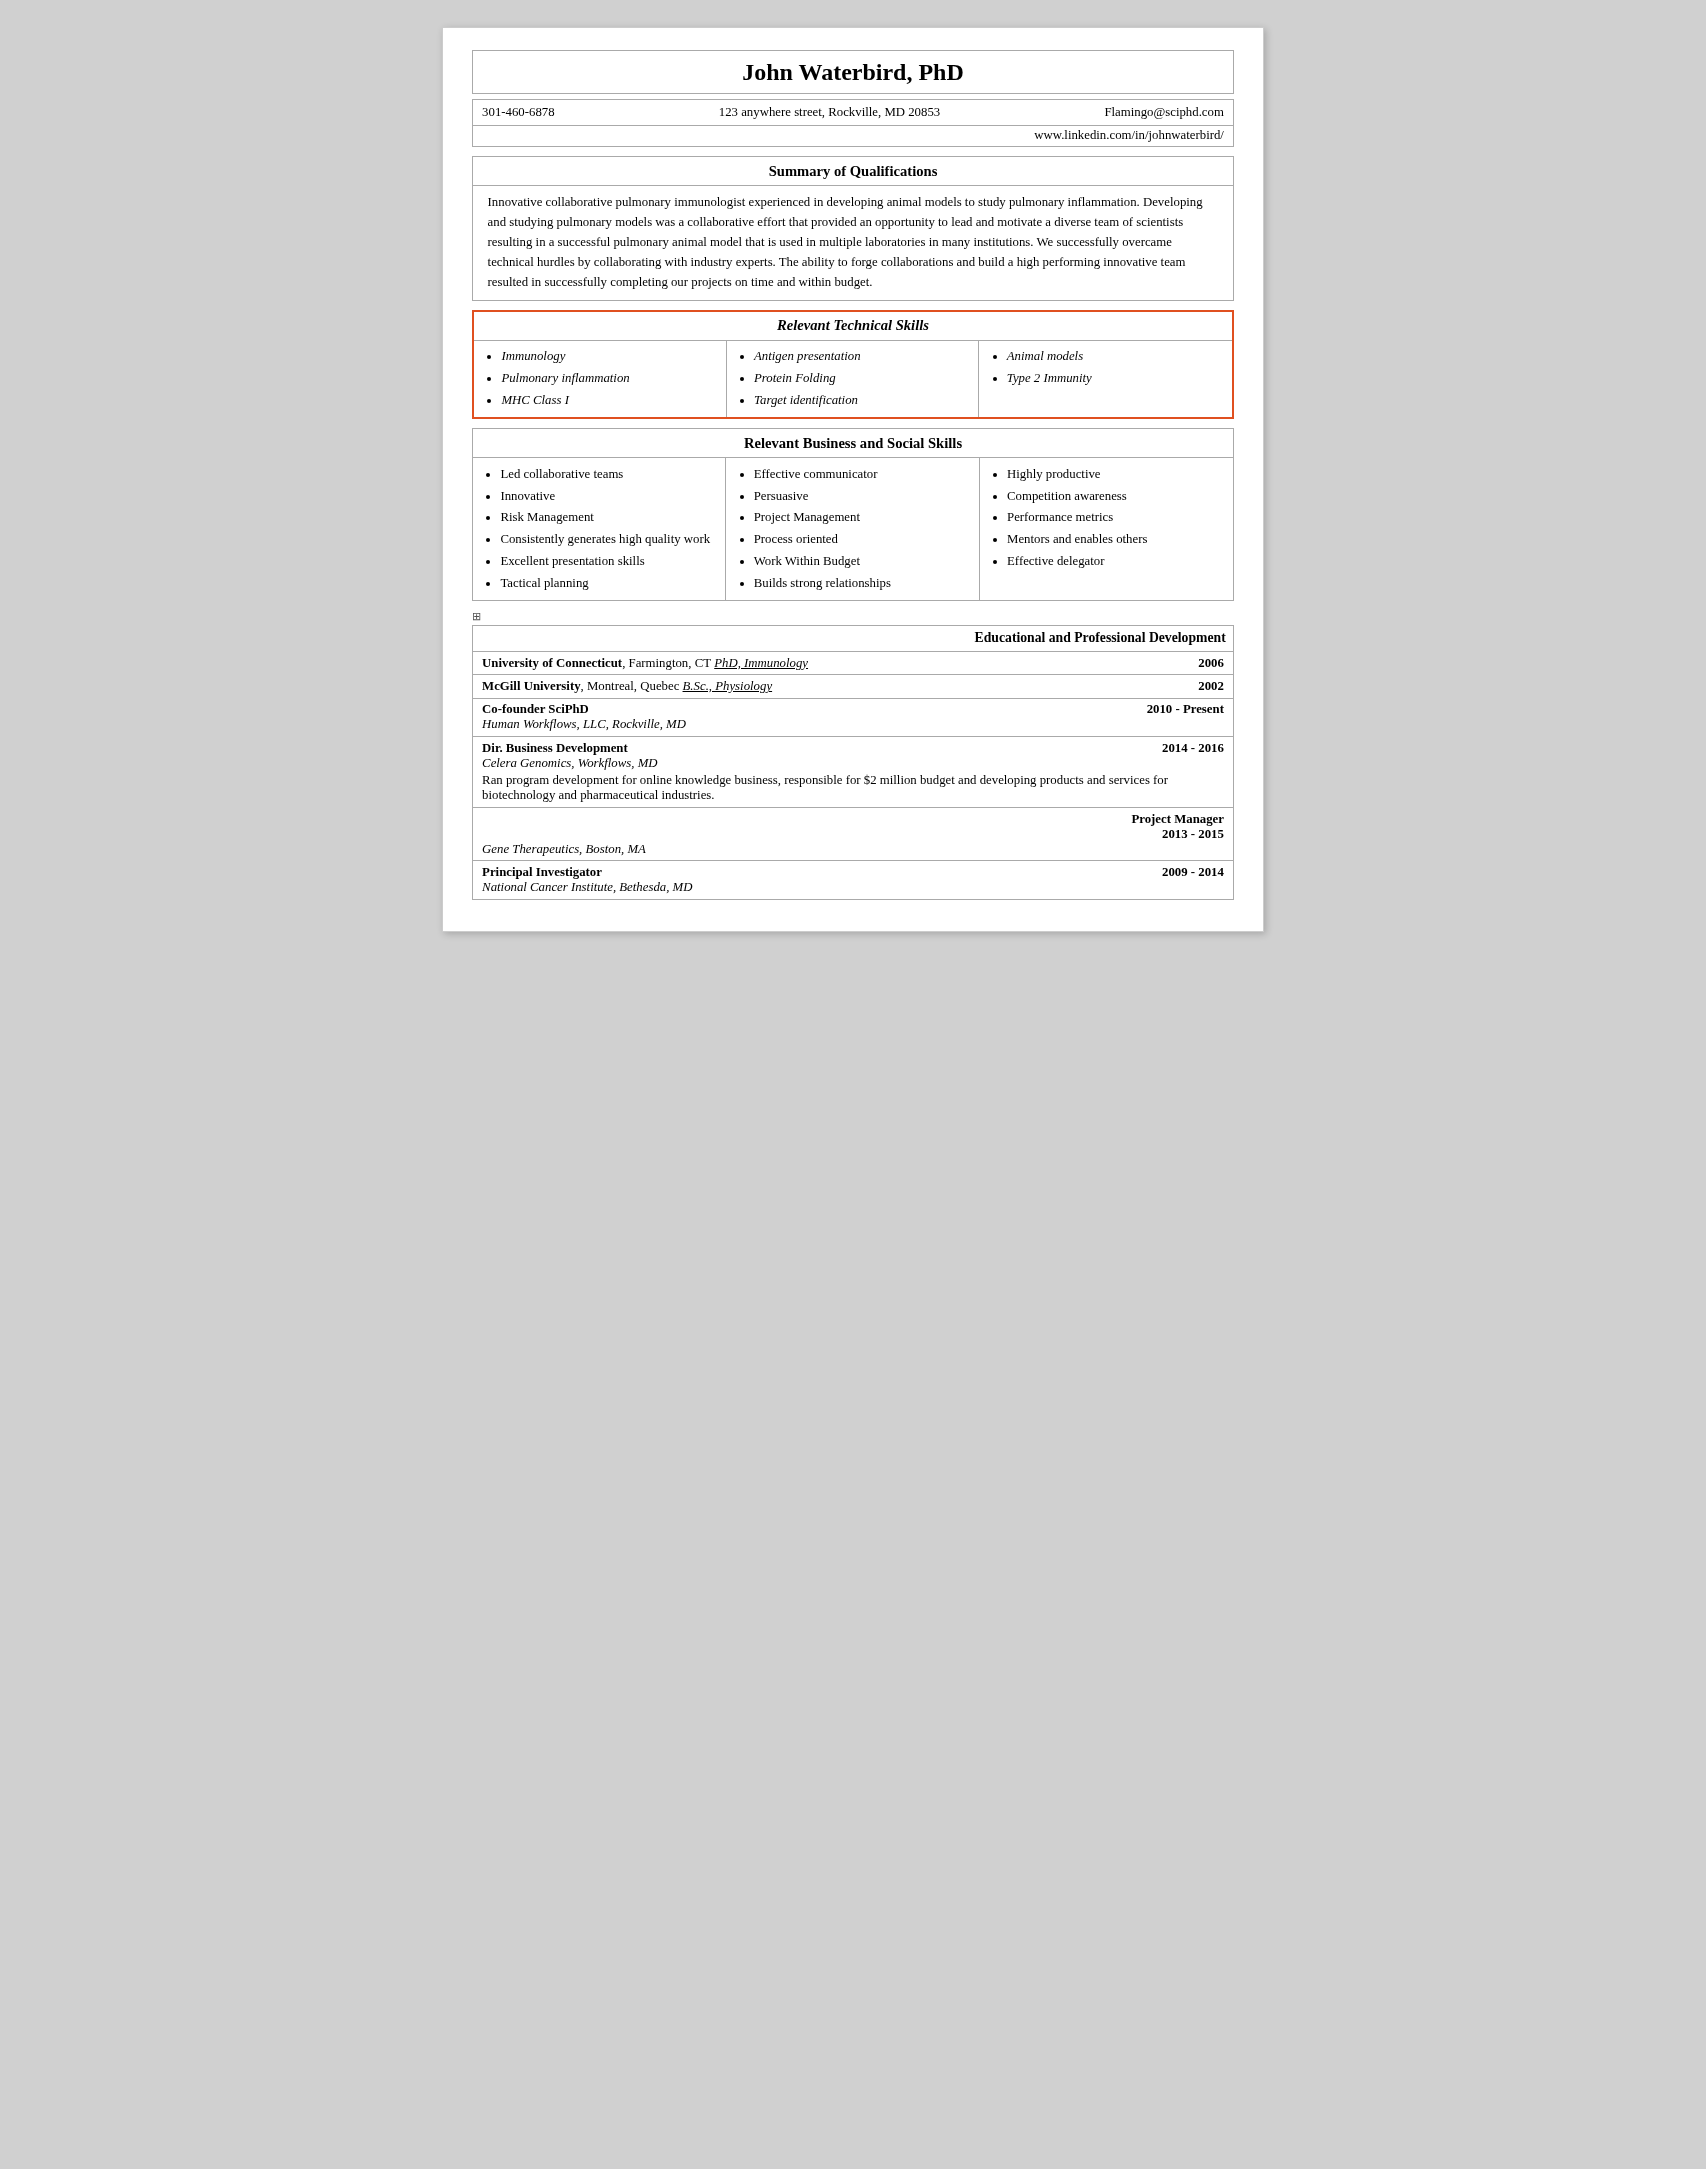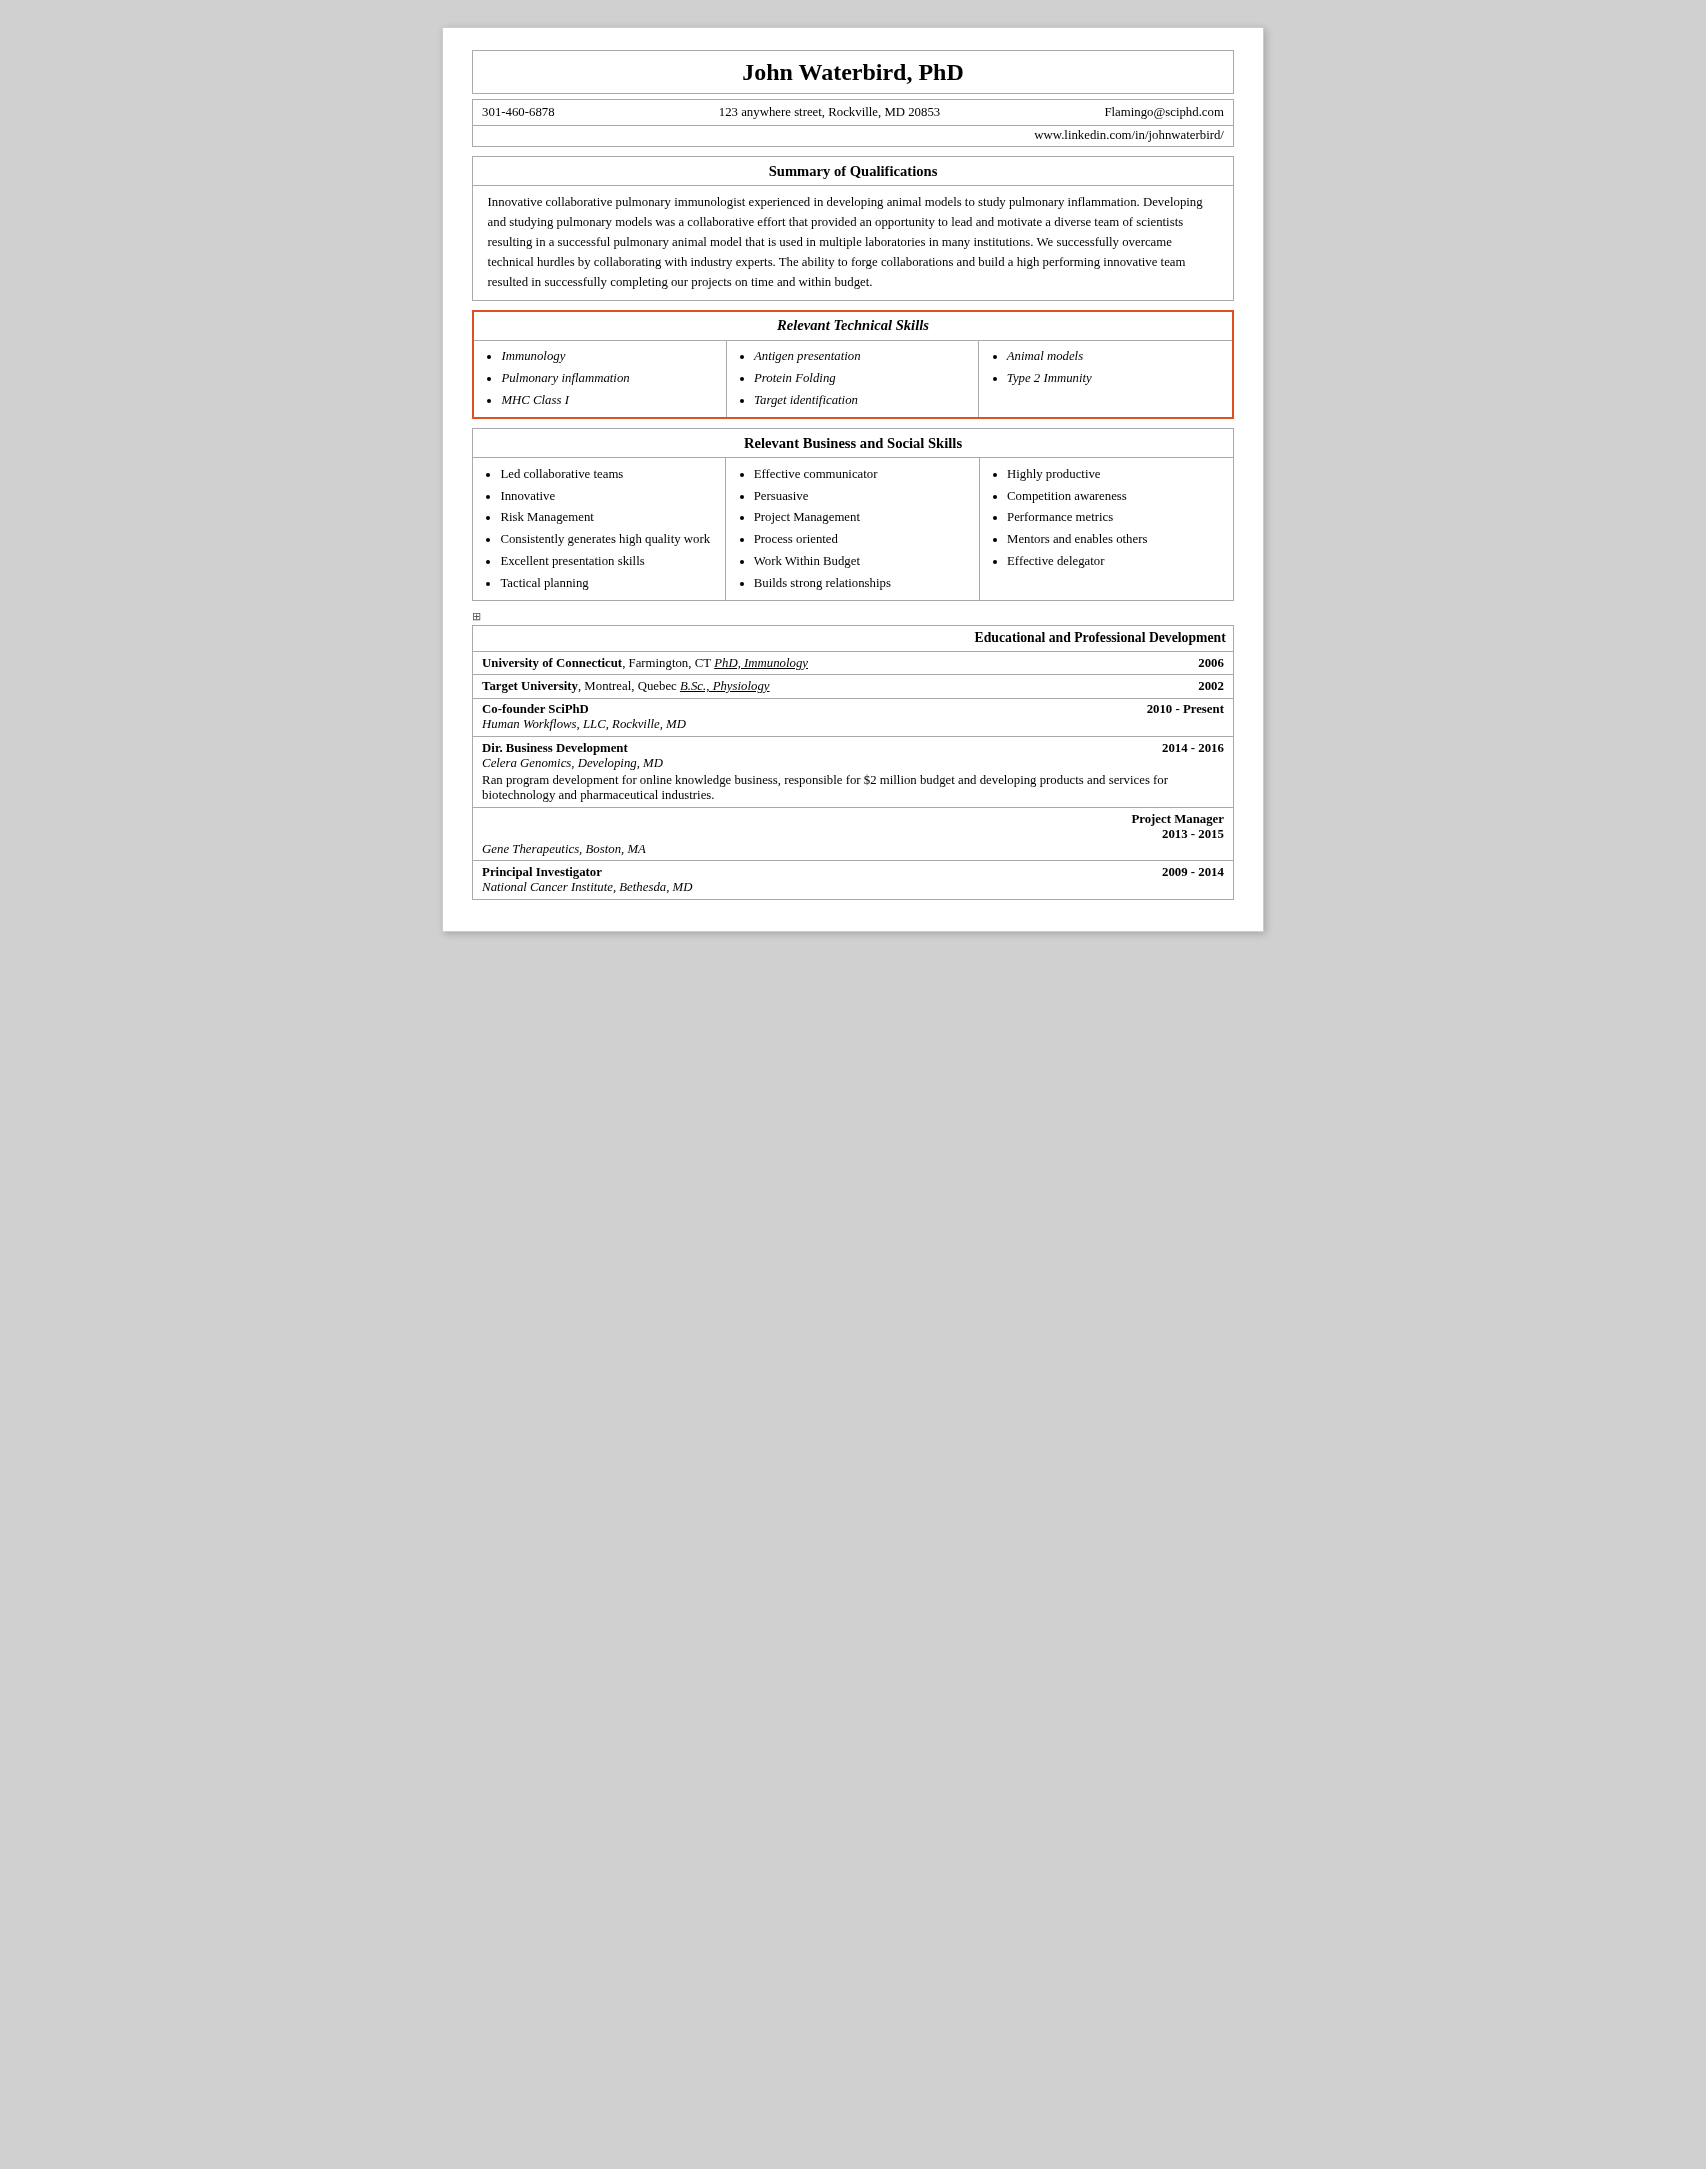--- a/index.html
+++ b/index.html
@@ -193,39 +193,39 @@
 
       <div style="border-top:0.9px solid #aaa; display:flex; justify-content:space-between; align-items:baseline; padding:3.7px 9.1px; font-size:12.8px;">
         <div>
           <span class="bold">University of Connecticut</span><span>, Farmington, CT&nbsp;</span><span class="italic underline">PhD, Immunology</span>
         </div>
         <div class="bold">2006</div>
       </div>
 
       <div style="border-top:0.9px solid #aaa; display:flex; justify-content:space-between; align-items:baseline; padding:3.7px 9.1px; font-size:12.8px;">
         <div>
-          <span class="bold">Target University</span><span>, Montreal, Quebec&nbsp;</span><span class="italic underline">B.Sc., Physiology</span>
+          <span class="bold">McGill University</span><span>, Montreal, Quebec&nbsp;</span><span class="italic underline">B.Sc., Physiology</span>
         </div>
         <div class="bold">2002</div>
       </div>
 
       <div style="border-top:0.9px solid #aaa; padding:3.7px 9.1px; font-size:12.8px;">
         <div style="display:flex; justify-content:space-between; align-items:flex-end;gap:19px;">
           <span class="bold">Co-founder SciPhD</span>
           <span class="bold">2010 - Present</span>
         </div>
         <div class="italic">Human Workflows, LLC, Rockville, MD</div>
       </div>
 
       <div style="border-top:0.9px solid #aaa; padding:3.7px 9.1px; font-size:12.8px;">
         <div style="display:flex; justify-content:space-between; align-items:baseline;">
           <span class="bold">Dir. Business Development</span>
           <span class="bold">2014 - 2016</span>
         </div>
-        <div class="italic">Celera Genomics, Developing, MD</div>
+        <div class="italic">Celera Genomics, Workflows, MD</div>
         <div style="margin-top:2.7px;">Ran program development for online knowledge business, responsible for $2 million budget and developing products and services for biotechnology and pharmaceutical industries.</div>
       </div>
 
       <div style="border-top:0.9px solid #aaa; padding:3.7px 9.1px; font-size:12.8px;">
         <div style="display:flex; justify-content:space-between; align-items:flex-end;flex-direction:column;">
           <span class="bold">Project Manager</span>
           <span class="bold">2013 - 2015</span>
         </div>
         <div class="italic">Gene Therapeutics, Boston, MA</div>
       </div>

